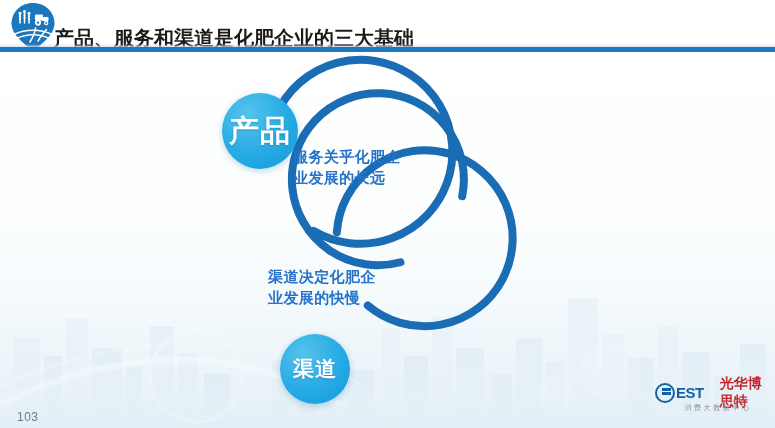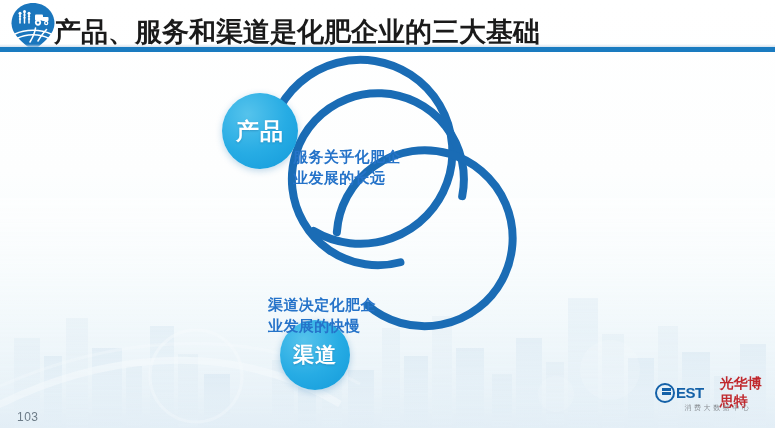--- a/index.html
+++ b/index.html
@@ -46,22 +46,22 @@
   .logo-pin {
     position: absolute;
     left: 8px;
     top: 1px;
     width: 50px;
     height: 52px;
   }
   .page-title {
     position: absolute;
     left: 54px;
-    top: 14px;
-    font-size: 27px;
+    top: 20px;
+    font-size: 20px;
     font-weight: bold;
     color: #1a1a1a;
     letter-spacing: 0px;
     white-space: nowrap;
     line-height: 36px;
   }
   .header-rule {
     position: absolute;
     left: 0;
     top: 47px;
@@ -93,51 +93,51 @@
     align-items: center;
     justify-content: center;
     color: #ffffff;
     font-weight: bold;
     text-shadow: 0 1px 2px rgba(0,60,110,0.25);
     box-shadow: 0 2px 7px rgba(20,110,175,0.28);
   }
   .badge-product {
     left: 222px; top: 93px;
     width: 76px; height: 76px;
-    font-size: 23px;
+    font-size: 30px;
     letter-spacing: 1px;
     background: radial-gradient(circle at 34% 28%, #55c3ec 0%, #27ace4 52%, #139ada 100%);
     font-family: Liberation Serif, serif;
   }
   .badge-service {
     left: 492px; top: 242px;
     width: 70px; height: 70px;
     font-size: 21px;
     letter-spacing: 1px;
     background: radial-gradient(circle at 34% 28%, #55c3ec 0%, #27ace4 52%, #139ada 100%);
   }
   .badge-channel {
-    left: 280px; top: 320px;
+    left: 280px; top: 334px;
     width: 70px; height: 70px;
     font-size: 21px;
     letter-spacing: 1px;
     background: radial-gradient(circle at 34% 28%, #55c3ec 0%, #27ace4 52%, #139ada 100%);
   }
 
   .desc {
     position: absolute;
     color: #2573c9;
     font-weight: bold;
     font-size: 15px;
     line-height: 21px;
     letter-spacing: 0.4px;
   }
   .desc-product { left: 293px; top: 146px; width: 108px; }
   .desc-service { left: 408px; top: 205px; width: 116px; }
-  .desc-channel { left: 268px; top: 266px; width: 112px; margin-top: 28px; }
+  .desc-channel { left: 268px; top: 266px; width: 112px; }
 
   
   .page-number {
     position: absolute;
     left: 17px;
     bottom: 4px;
     font-size: 12px;
     color: #6d7c88;
     letter-spacing: 0.5px;
   }

